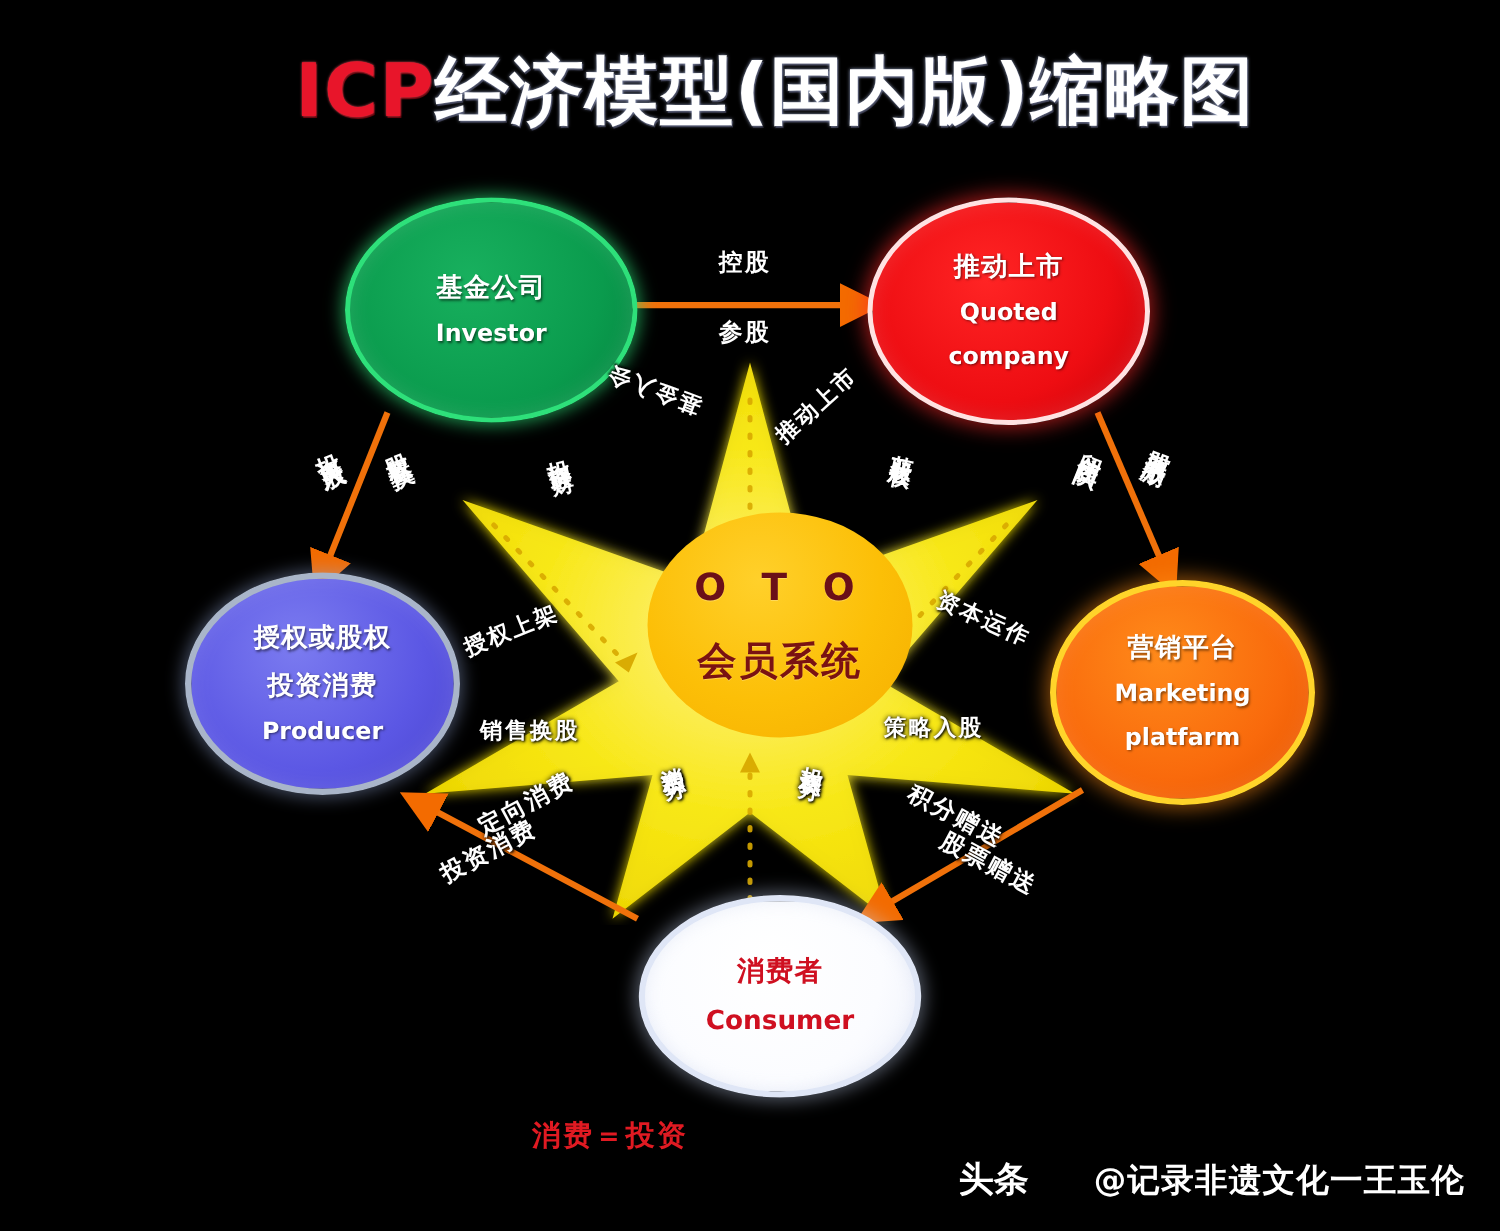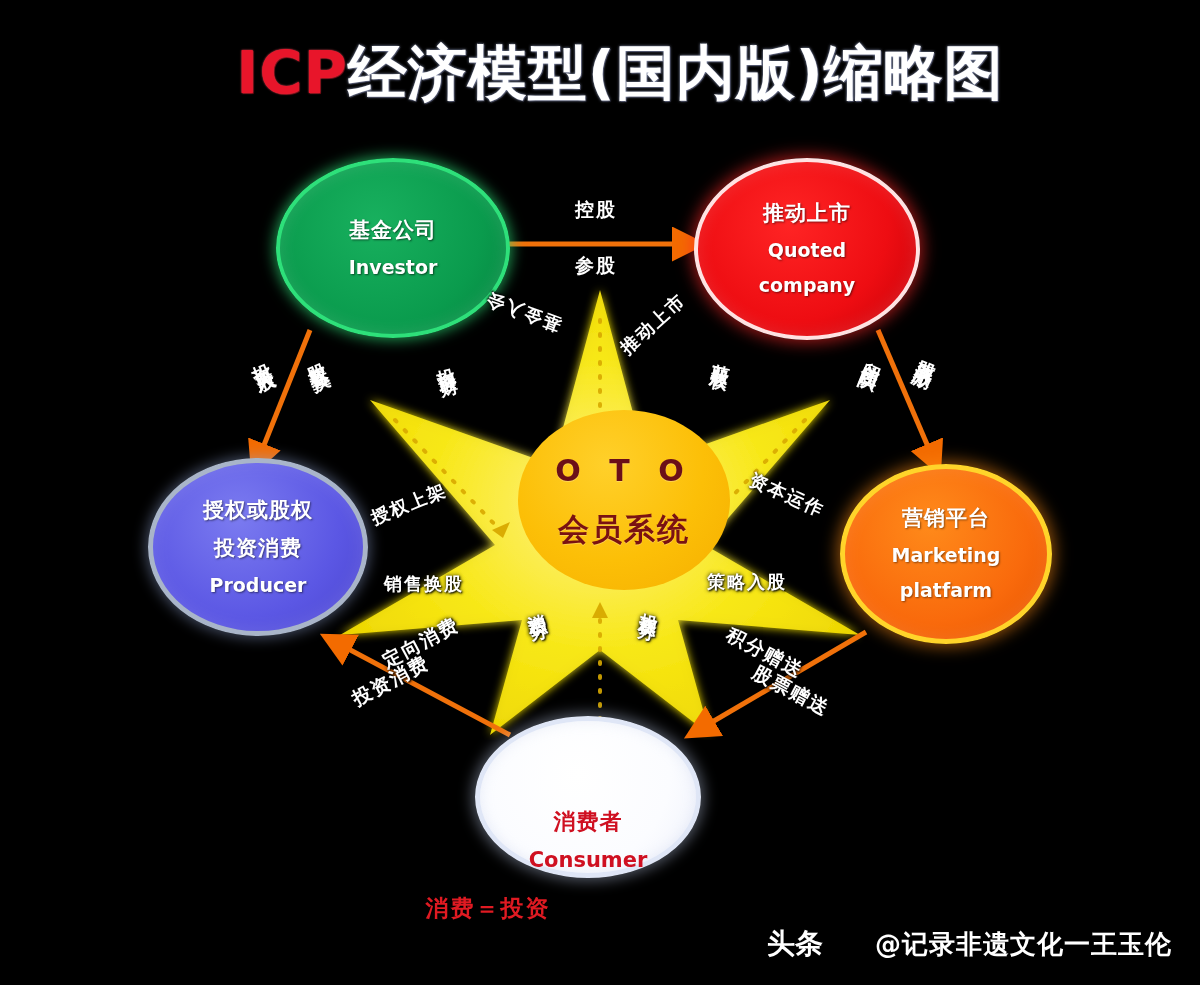--- a/index.html
+++ b/index.html
@@ -108,28 +108,27 @@
   #node-marketing {
     left: 840px; top: 464px;
     width: 212px; height: 180px;
     background: radial-gradient(circle at 42% 32%, #ff8a1a 0%, #f96a0c 60%, #e55300 100%);
     border: 5px solid #ffd42a;
     box-shadow: 0 0 16px 3px rgba(255,140,20,.55), inset 0 0 18px rgba(255,255,255,.1);
     color: #ffffff;
     text-shadow: 1px 1px 2px rgba(0,0,0,.45);
   }
   #node-consumer {
-    left: 475px; top: 716px;
+    left: 511px; top: 716px;
     width: 226px; height: 162px;
     background: radial-gradient(circle at 45% 35%, #ffffff 0%, #fbfcff 60%, #eef1fb 100%);
     border: 5px solid #dfe6f6;
     box-shadow: 0 0 14px 3px rgba(200,215,245,.4), inset 0 0 14px rgba(170,185,220,.2);
     color: #cf1021;
     text-shadow: none;
-    justify-content: flex-end;
   }
   #node-consumer .cn { font-size: 22px; }
   #node-consumer .en { font-size: 21px; }
 
   #node-oto {
     left: 518px; top: 410px;
     width: 212px; height: 180px;
     background: radial-gradient(circle at 42% 30%, #ffd02a 0%, #fcbf07 55%, #f5ae00 100%);
     border: none;
     color: #6d1414;

